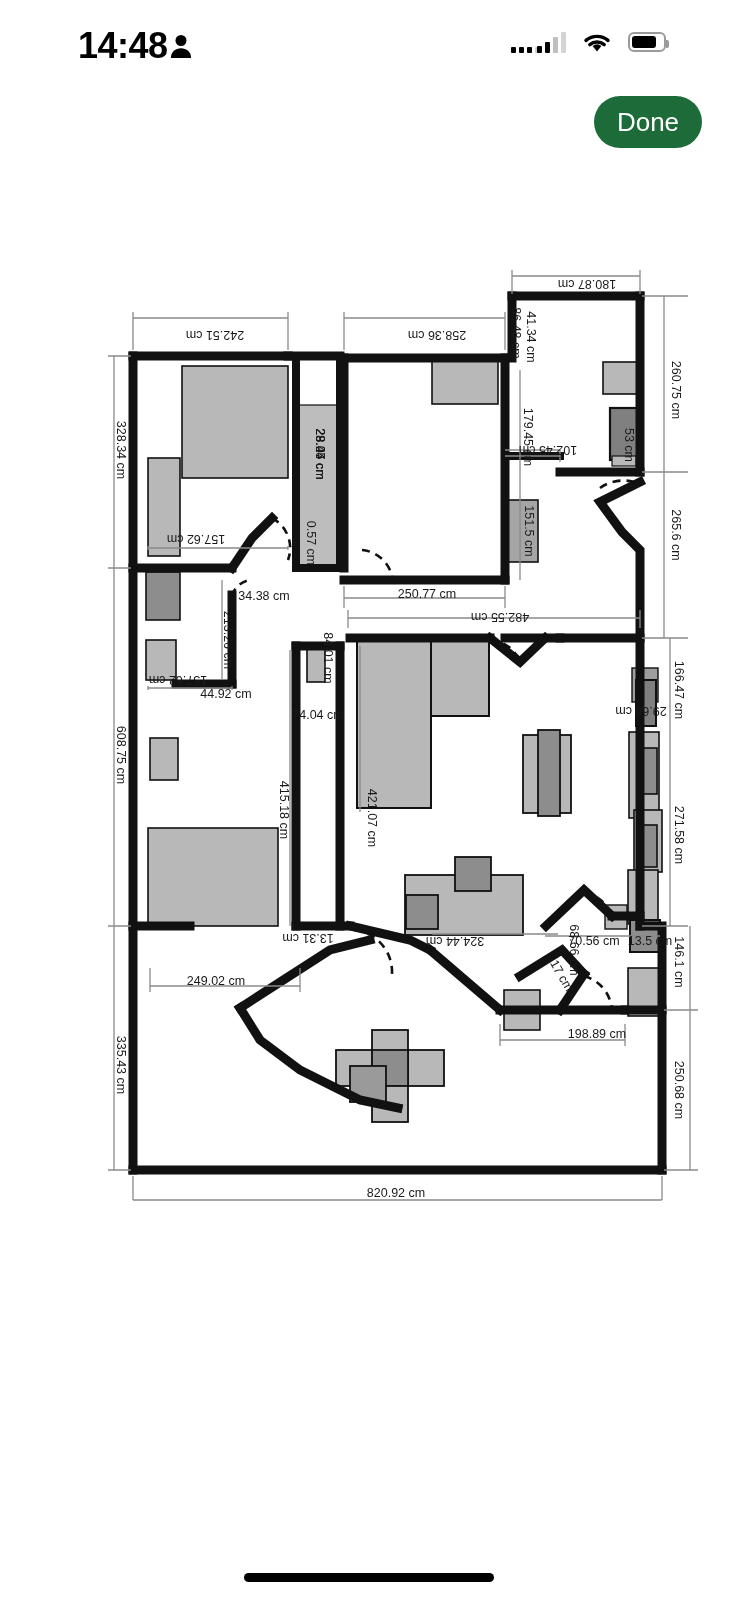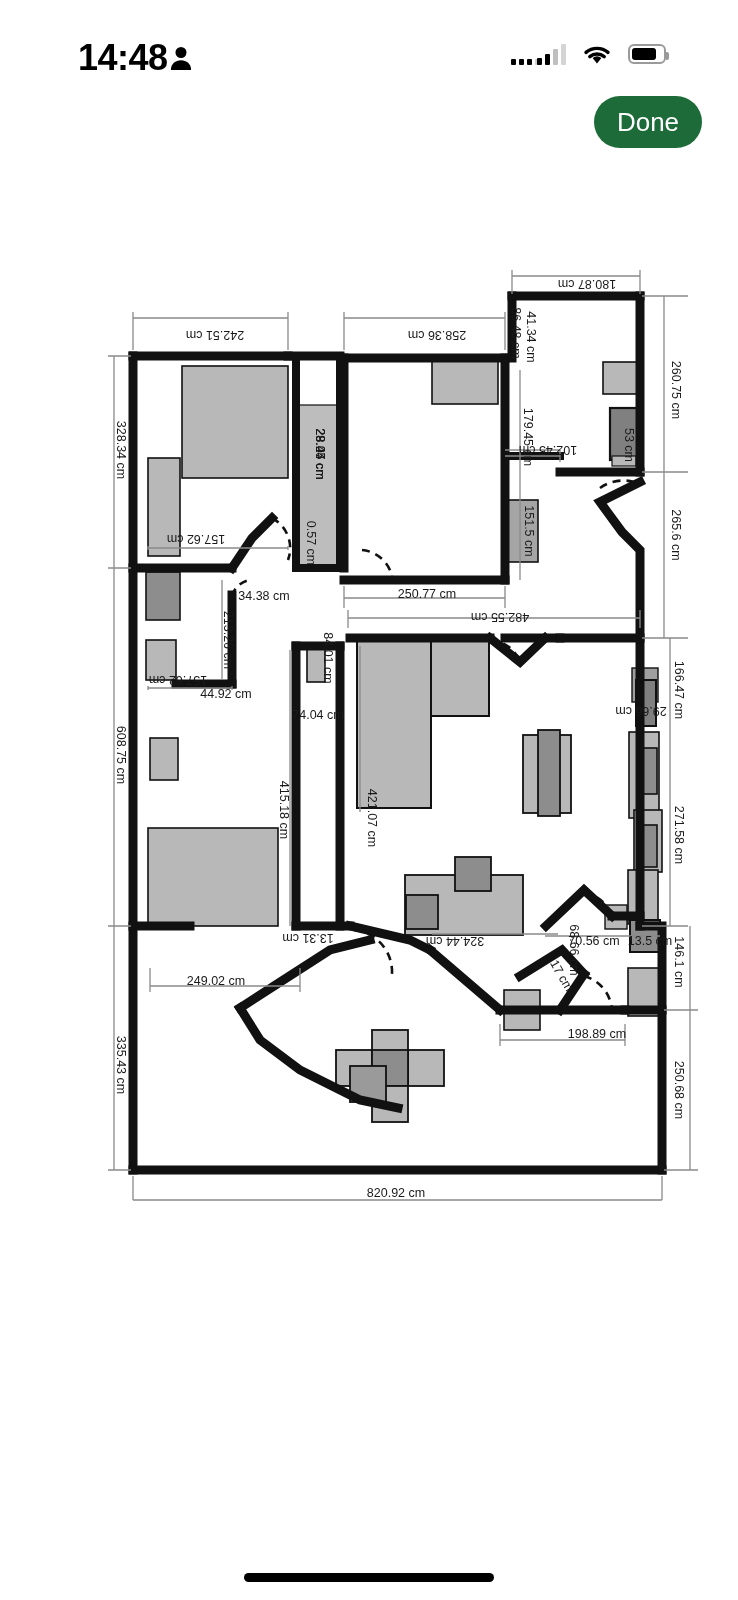--- a/index.html
+++ b/index.html
@@ -6,21 +6,21 @@
   html,body {
     width:738px; height:1600px;
     background:#ffffff;
     font-family:"Liberation Sans", sans-serif;
     overflow:hidden;
   }
   #app { position:relative; width:738px; height:1600px; background:#fff; }
 
   
   .statusbar{
-    position:absolute; left:0; top:0; width:738px; height:86px;margin-top:12px;
+    position:absolute; left:0; top:0; width:738px; height:86px;
   }
   .sb-time{
     position:absolute; left:78px; top:28px;
     font-size:36px; font-weight:600; color:#000;
     letter-spacing:-0.5px; line-height:36px;
   }
   .sb-person{
     position:absolute; left:170px; top:34px; width:22px; height:24px;
   }
   .sb-right{

